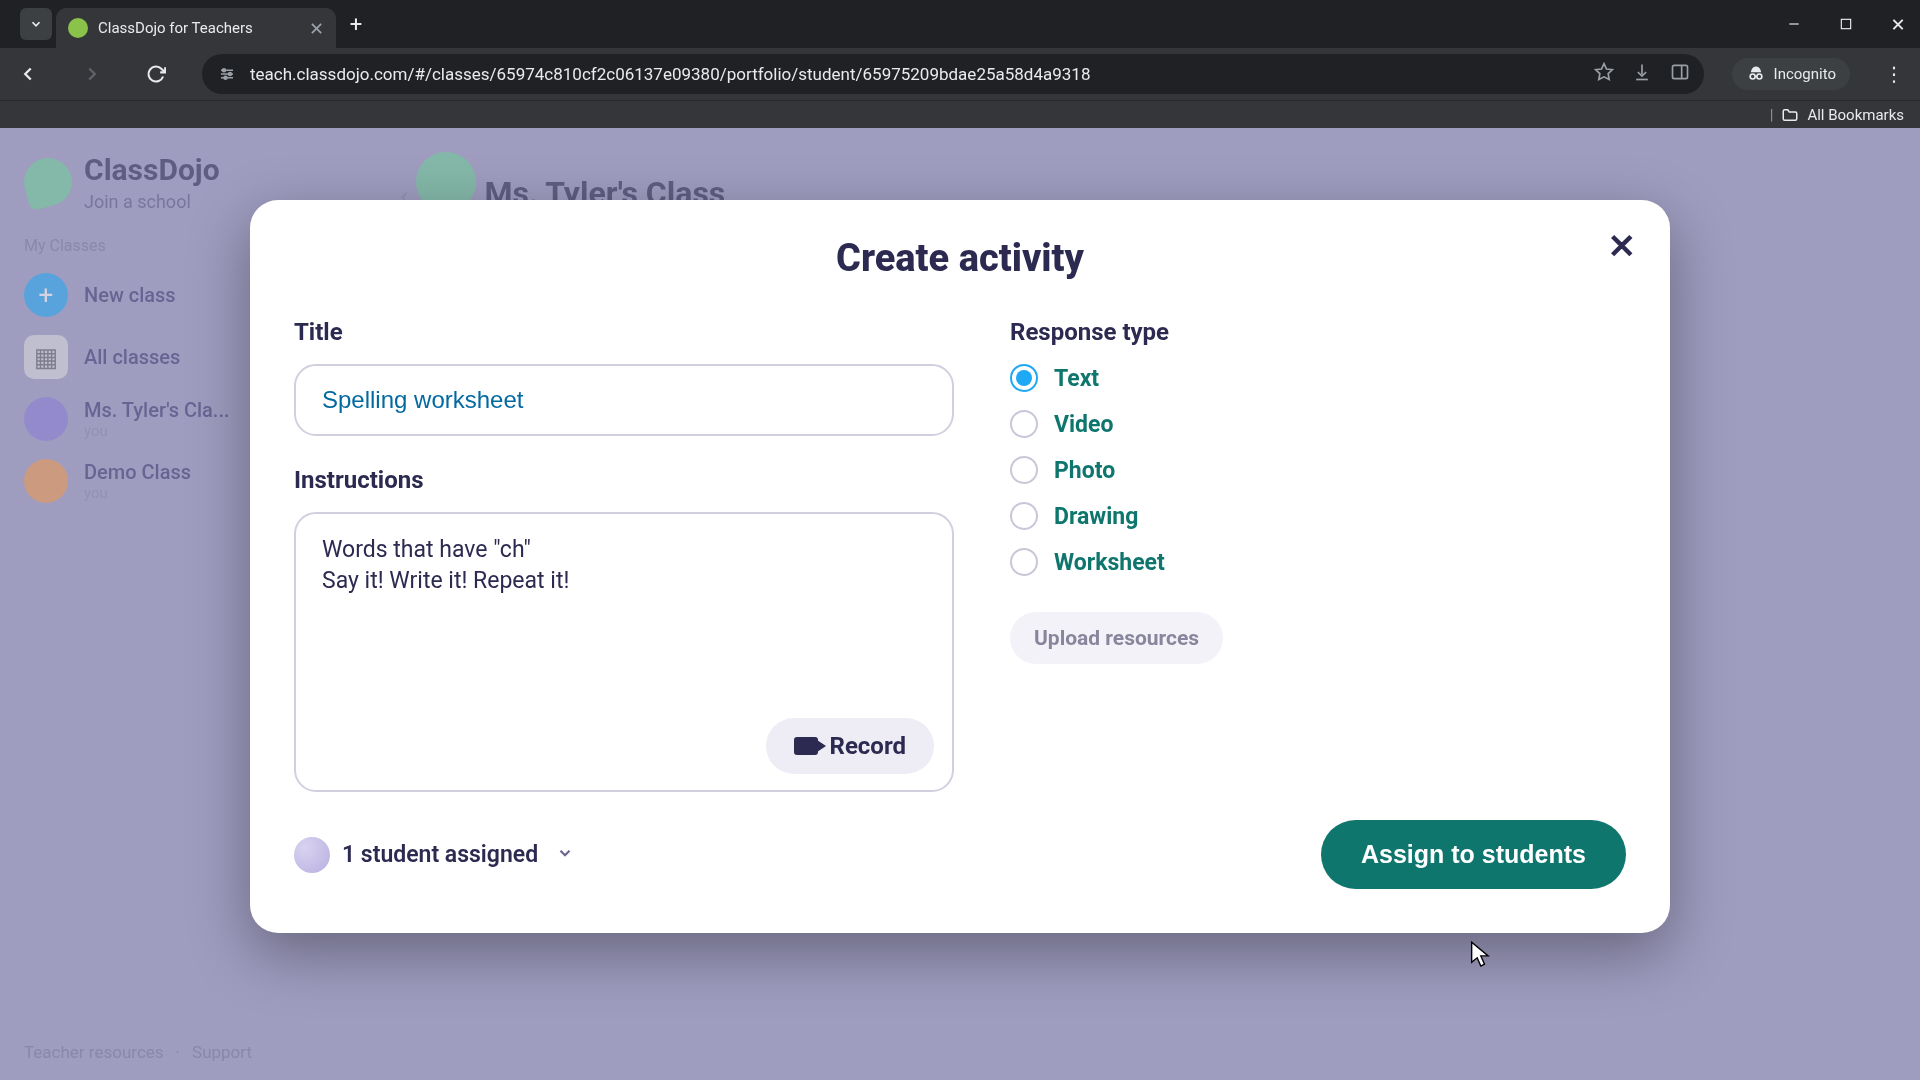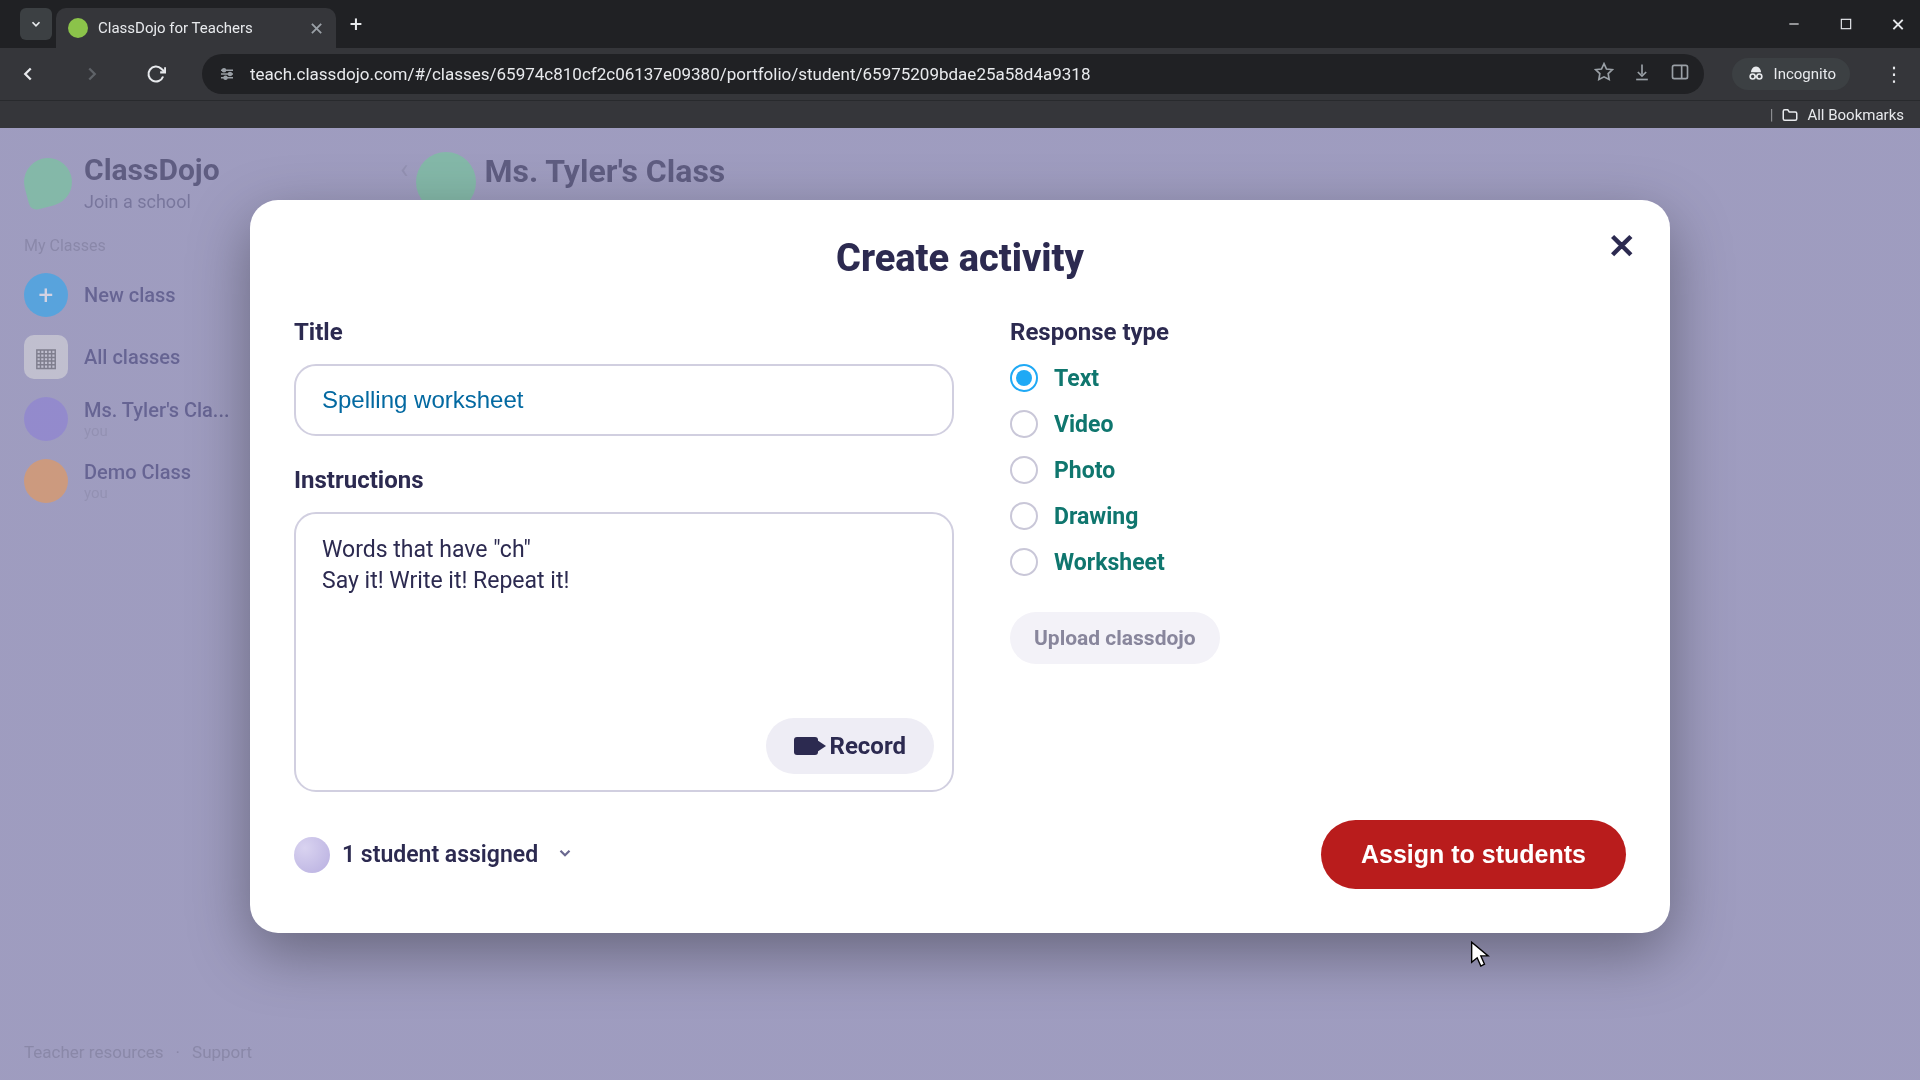--- a/index.html
+++ b/index.html
@@ -41,21 +41,21 @@
   .section-label { font-size: 16px; color: #7a7898; margin-top: 24px; }
   .side-item { display: flex; align-items: center; gap: 16px; margin-top: 18px; }
   .side-circle { width: 44px; height: 44px; border-radius: 50%; background: #1fa9f5; display:flex;align-items:center;justify-content:center;color:#fff;font-size:26px; }
   .side-circle.flat { background: #ddd; color:#666; border-radius:10px; }
   .side-circle.purple { background: #8b7dd8; }
   .side-circle.orange { background: #f2994a; }
   .side-item-text { font-size: 20px; color: #3a3870; font-weight: 500; }
   .side-item-sub { font-size: 15px; color: #8a88a8; }
 
   .main-bg { flex: 1; padding: 24px 40px; }
-  .class-header { display: flex; align-items: flex-start; gap: 8px; }
+  .class-header { display: flex; align-items: flex-end; gap: 8px; }
   .back-chev { font-size: 28px; color: #8a88a8; }
   .class-avatar { width: 60px; height: 60px; border-radius: 50%; background: #6fcf97; }
   .class-name { font-size: 32px; font-weight: 700; color: #2c2a50; }
 
   .bottom-links { position: absolute; bottom: 18px; left: 24px; font-size: 17px; color: #8a88a8; display: flex; gap: 12px; }
 
   
   .modal-overlay { position: absolute; top: 128px; left: 0; right: 0; bottom: 0; display: flex; align-items: flex-start; justify-content: center; padding-top: 72px; }
   .modal { width: 1420px; background: #fff; border-radius: 28px; box-shadow: 0 20px 60px rgba(0,0,0,0.35); padding: 36px 44px 44px; position: relative; }
   .modal-close { position: absolute; top: 26px; right: 34px; font-size: 34px; font-weight: 700; color: #2c2a50; cursor: pointer; }
@@ -80,21 +80,21 @@
   .radio-item.selected .radio-inner { display: block; }
   .radio-label { font-size: 23px; font-weight: 700; color: #0f766e; }
 
   .upload-btn { margin-top: 36px; background: #f3f2f8; border-radius: 26px; padding: 14px 24px; font-size: 21px; font-weight: 700; color: #88869c; display: inline-block; cursor: pointer; }
 
   .modal-footer { display: flex; align-items: center; justify-content: space-between; margin-top: 28px; }
   .assigned { display: flex; align-items: center; gap: 12px; cursor: pointer; }
   .assigned-avatar { width: 36px; height: 36px; border-radius: 50%; background: radial-gradient(circle at 30% 30%, #d9d3f0, #b8afe0); }
   .assigned-text { font-size: 23px; font-weight: 600; color: #2c2a50; }
   .assigned-chev { font-size: 20px; color: #6a6890; margin-left: 6px; }
-  .assign-btn { background: #b91c1c; color: #fff; font-size: 25px; font-weight: 800; border-radius: 36px; padding: 20px 40px; cursor: pointer; border: none; }
+  .assign-btn { background: #0f766e; color: #fff; font-size: 25px; font-weight: 800; border-radius: 36px; padding: 20px 40px; cursor: pointer; border: none; }
 
   .cursor { position: absolute; width: 22px; height: 30px; pointer-events: none; }
 </style>
 </head>
 <body>
 
 <div class="browser-chrome">
   <div class="tab-bar">
     <div class="tab-dropdown">
       <svg width="14" height="14" viewBox="0 0 24 24" fill="none" stroke="currentColor" stroke-width="3">
@@ -277,21 +277,21 @@
             </div>
             <div class="radio-item">
               <div class="radio-outer"></div>
               <div class="radio-label">Drawing</div>
             </div>
             <div class="radio-item">
               <div class="radio-outer"></div>
               <div class="radio-label">Worksheet</div>
             </div>
           </div>
-        <div class="upload-btn">Upload classdojo</div>
+        <div class="upload-btn">Upload resources</div>
       </div>
     </div>
     <div class="modal-footer">
       <div class="assigned">
         <div class="assigned-avatar"></div>
         <div class="assigned-text">1 student assigned</div>
         <div class="assigned-chev">
           <svg width="18" height="18" viewBox="0 0 24 24" fill="none" stroke="currentColor" stroke-width="3">
               <polyline points="6 9 12 15 18 9"></polyline>
             </svg>

